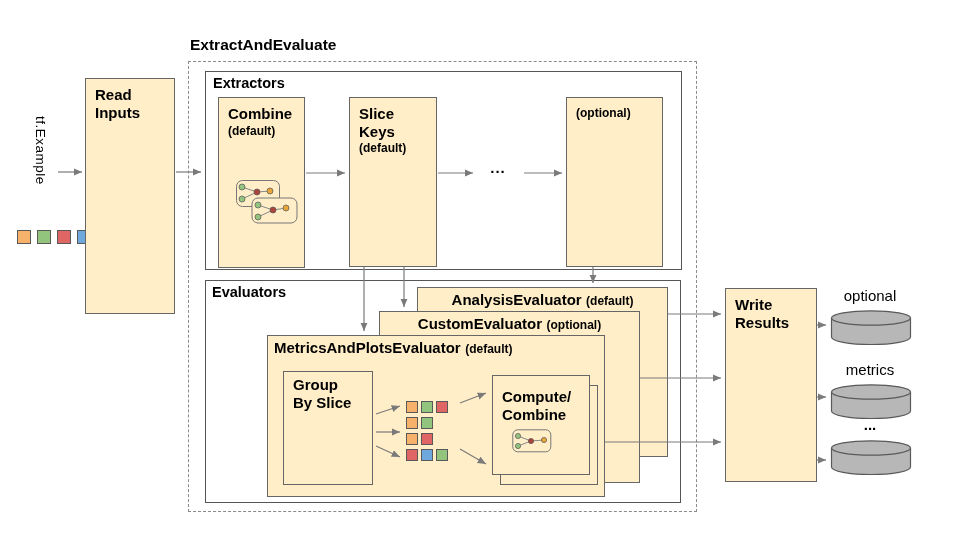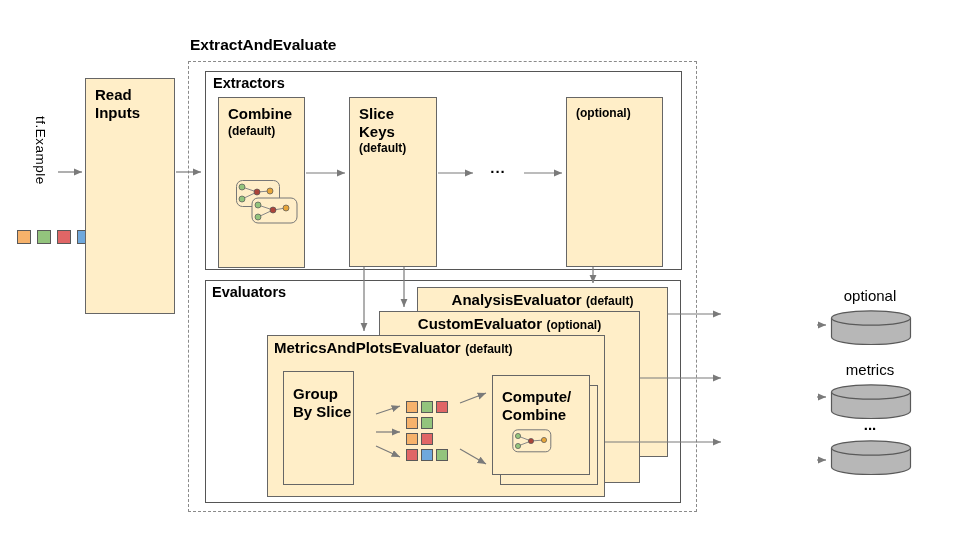--- a/index.html
+++ b/index.html
@@ -121,21 +121,21 @@
   <div class="box eval-title-line center" style="left:379px;top:311px;width:261px;height:172px;">
     <span class="t">CustomEvaluator</span>
     <span class="s">(optional)</span>
   </div>
 
   <div class="box eval-title-line" style="left:267px;top:335px;width:338px;height:162px;">
     <span class="t">MetricsAndPlotsEvaluator</span>
     <span class="s">(default)</span>
   </div>
 
-  <div class="box pad" style="left:283px;top:371px;width:71px;height:114px;padding-top:13px;">
+  <div class="box pad" style="left:283px;top:371px;width:90px;height:114px;padding-top:4px;">
     <div class="box-title">Group
 By Slice</div>
   </div>
 
   <div class="abs" style="left:406px;top:401px;">
       <div class="slice-row">
         <div class="sq11" style="background: rgb(246, 178, 107);"></div>
         <div class="sq11" style="background: rgb(147, 196, 125);"></div>
         <div class="sq11" style="background: rgb(224, 102, 102);"></div>
       </div>
@@ -163,20 +163,24 @@
     <rect class="tanfill icon-rect" x="0.8" y="0.8" width="38" height="22" rx="5"></rect>
     <line class="icon-edge" x1="6" y1="7" x2="19" y2="12"></line>
     <line class="icon-edge" x1="6" y1="17" x2="19" y2="12"></line>
     <line class="icon-edge" x1="19" y1="12" x2="32" y2="11"></line>
     <circle class="node node-green" cx="6" cy="7" r="2.6"></circle>
     <circle class="node node-green" cx="6" cy="17" r="2.6"></circle>
     <circle class="node node-red" cx="19" cy="12" r="2.6"></circle>
     <circle class="node node-yellow" cx="32" cy="11" r="2.6"></circle>
   </svg>
 
+  <div class="box pad" style="left:725px;top:288px;width:92px;height:194px;">
+    <div class="box-title">Write
+Results</div>
+  </div>
 
   <div class="abs out-label" style="left:820px;top:287px;">optional</div>
   <svg class="abs" style="left:830px;top:309px;" width="82" height="38" viewBox="0 0 82 38">
     <path class="cyl" d="M1.5,9 L1.5,28 a39.5,7.5 0 0 0 79,0 L80.5,9"></path>
     <ellipse class="cyl" cx="41" cy="9" rx="39.5" ry="7.2"></ellipse>
   </svg>
 
   <div class="abs out-label" style="left:820px;top:361px;">metrics</div>
   <svg class="abs" style="left:830px;top:383px;" width="82" height="38" viewBox="0 0 82 38">
     <path class="cyl" d="M1.5,9 L1.5,28 a39.5,7.5 0 0 0 79,0 L80.5,9"></path>

